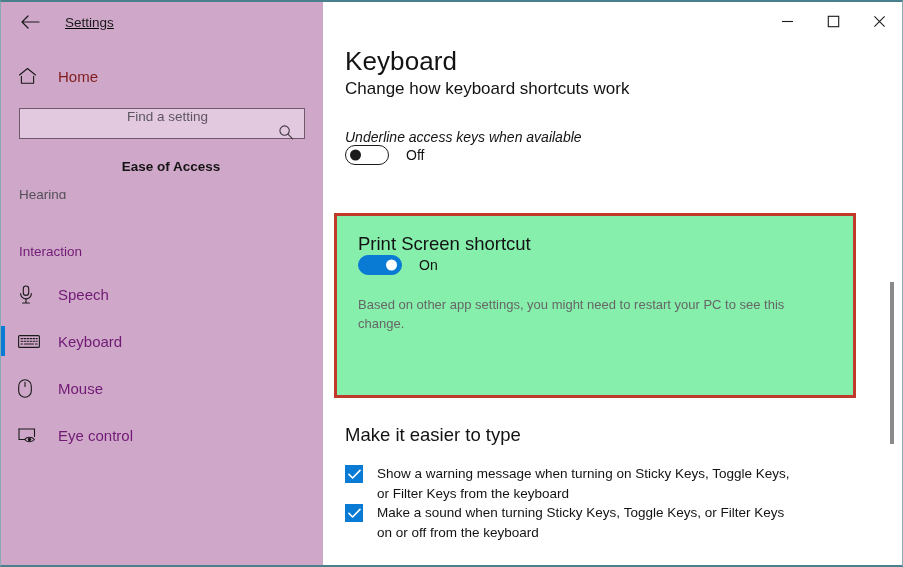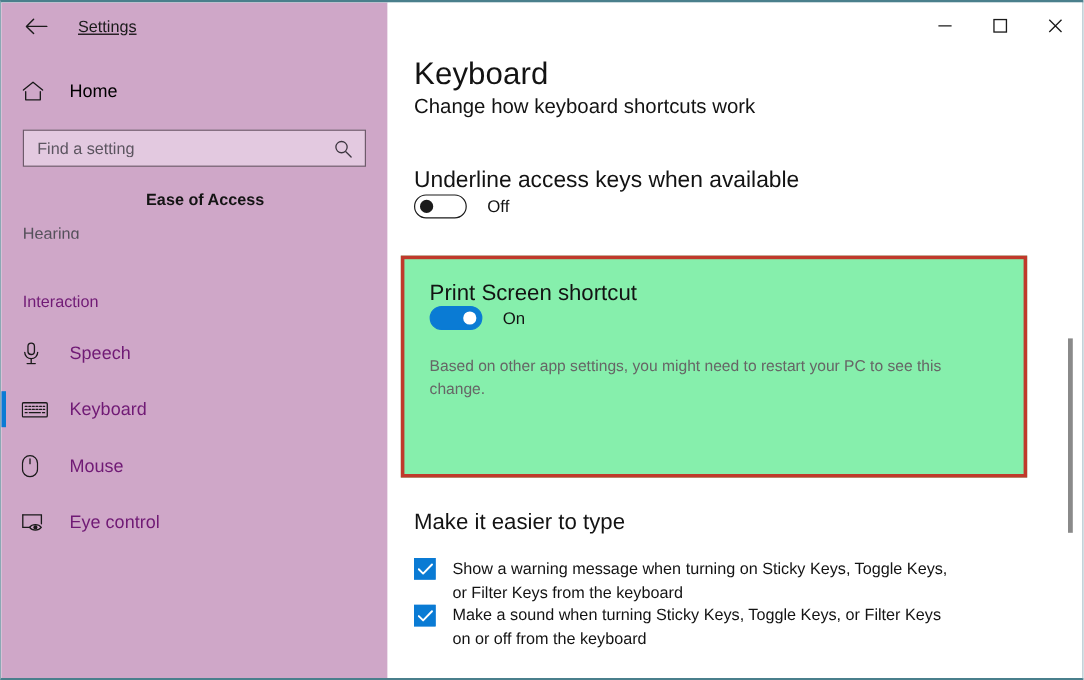--- a/index.html
+++ b/index.html
@@ -59,30 +59,31 @@
 
   .home-row {
     display: flex;
     align-items: center;
     padding-left: 17px;
     height: 36px;
     margin-top: 16px;
     cursor: pointer;
   }
   .home-row .ico { width: 26px; display:flex; align-items:center; }
-  .home-row .lbl { margin-left: 14px; font-size: 15px; color:#000000; }
+  .home-row .lbl { margin-left: 14px; font-size: 15px; color:#7f1d1d; }
 
   #search-wrap {
     margin: 14px 18px 0 18px;
     height: 31px;
     background: #e3c9e0;
     border: 1px solid #6e5a6b;
     display: flex;
-    align-items: center;
+    align-items: flex-end;
     position: relative;
+    flex-direction: column;
   }
   #search-input {
     flex: 1;
     height: 100%;
     border: none;
     outline: none;
     background: transparent;
     padding-left: 11px;
     font-family: "Liberation Sans", sans-serif;
     font-size: 13.5px;
@@ -170,23 +171,24 @@
     letter-spacing: .1px;
   }
   .page-subtitle {
     font-size: 17px;
     color: #131313;
     margin-top: 2px;
     font-weight: normal;
   }
 
   .field-label {
-    font-size: 19px;
-    color: #131313;
-    margin-top: 41px;
+    font-size: 14px;
+    color: #131313;
+    margin-top: 30px;
+    font-style: italic;
   }
 
   
   .toggle-row { display: flex; align-items: center; }
   .toggle {
     width: 44px; height: 20px;
     border-radius: 10px;
     position: relative;
     cursor: pointer;
     flex: none;

